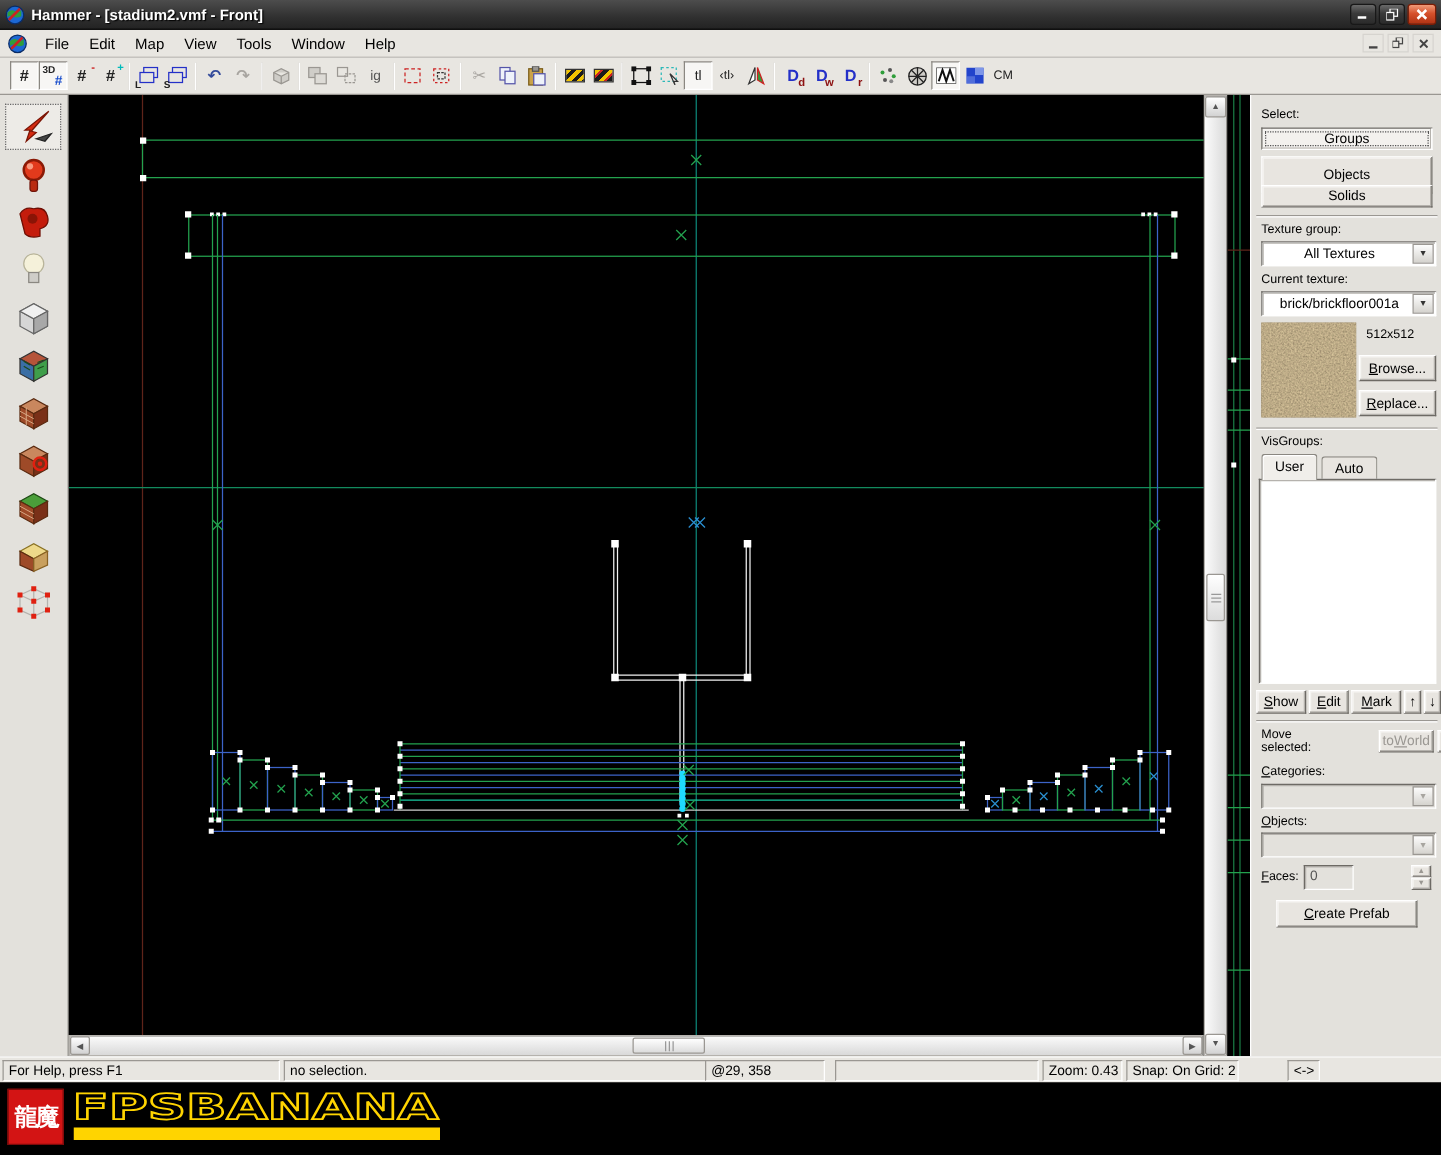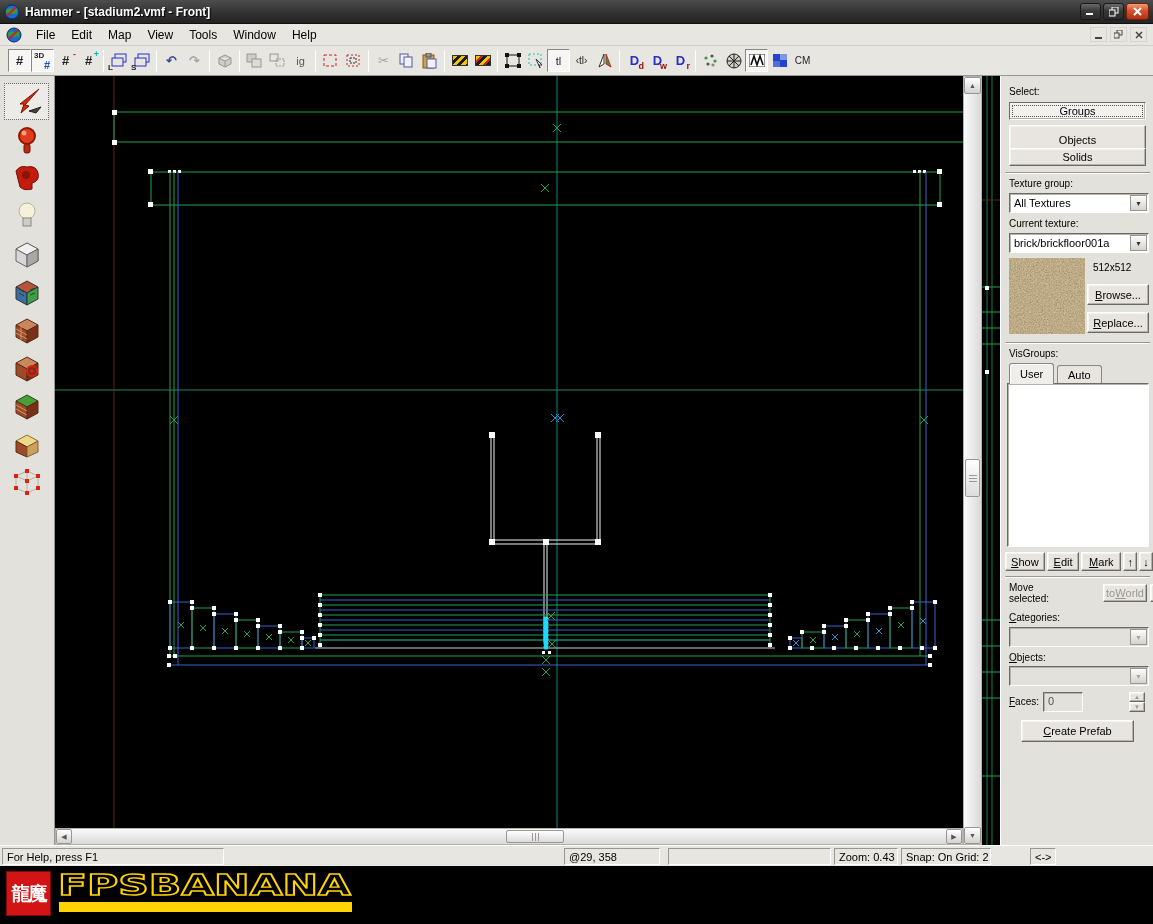--- a/index.html
+++ b/index.html
@@ -87,21 +87,21 @@
     box-shadow:inset -1px -1px 0 #b5b2ad,inset 1px 1px 0 #f6f5f2;
     display:flex; align-items:center; justify-content:center; font-size:11px; }
   .btn.focusdef { background:#f3f1ee; outline:1px dotted #555; outline-offset:-4px;
     border-color:#6d6a65 #fff #fff #6d6a65; }
   .btn.disabled { color:#9a9792;margin-left:44px; }
   .groove { position:absolute; left:4px; width:145px; height:2px;
     border-top:1px solid #9a9792; border-bottom:1px solid #fff; }
   .combo { position:absolute; left:8px; width:140px; height:20px; background:#fff;
     border:1px solid; border-color:#6d6a65 #fff #fff #6d6a65;
     box-shadow:inset 1px 1px 0 #b5b2ad; display:flex; align-items:center; }
-  .combo .val { flex:1; padding-left:4px; white-space:nowrap; overflow:hidden; font-size:11px; }
+  .combo .val { flex:1; padding-left:4px; white-space:nowrap; overflow:hidden; font-size:11px;text-align:center; }
   .combo .arrow { width:17px; height:16px; margin:1px; background:linear-gradient(#fdfdfd,#d5d3ce);
     border:1px solid #9a9792; display:flex; align-items:center; justify-content:center;
     font-size:7px; color:#333; }
   .combo.disabled { background:#e3e1dc; }
   .combo.disabled .arrow { color:#a8a5a0; }
   .tab { position:absolute; height:19px; padding:0 10px; display:flex; align-items:center;
     font-size:11px; background:#e8e5e0; border:1px solid #8a8781; border-bottom:none;
     border-radius:3px 3px 0 0; }
   .tab.active { background:#f0eeea; z-index:2; height:21px; box-shadow:inset 1px 1px 0 #fff; }
   u { text-decoration:underline; }
@@ -735,20 +735,21 @@
     <div class="abs" style="left:42px;top:616px;width:40px;height:20px;background:#e3e1dc;border:1px solid;border-color:#6d6a65 #fff #fff #6d6a65;box-shadow:inset 1px 1px 0 #b5b2ad;padding:2px 4px;color:#555">0</div>
     <div class="abs" style="left:84px;top:616px">
       <div class="btn disabled" style="width:16px;height:10px;font-size:6px">▲</div>
       <div class="btn disabled" style="width:16px;height:10px;font-size:6px">▼</div>
     </div>
     <div class="btn abs" style="left:20px;top:644px;width:113px;height:22px"><u>C</u>reate Prefab</div>
   </div>
 
   <div class="abs" id="statusbar">
     <div class="seg" style="left:2px;width:222px">For Help, press F1</div>
+    <div class="seg" style="left:227px;width:349px">no selection.</div>
     <div class="seg" style="left:564px;width:96px">@29, 358</div>
     <div class="seg" style="left:668px;width:163px"></div>
     <div class="seg" style="left:834px;width:64px">Zoom: 0.43</div>
     <div class="seg" style="left:901px;width:90px">Snap: On Grid: 2</div>
     <div class="seg" style="left:1030px;width:26px;text-align:center">&lt;-&gt;</div>
   </div>
 
   <div class="abs" id="banner">
     <div id="logo">龍魔</div>
     <svg class="abs" style="left:58px;top:2px" width="300" height="34">

